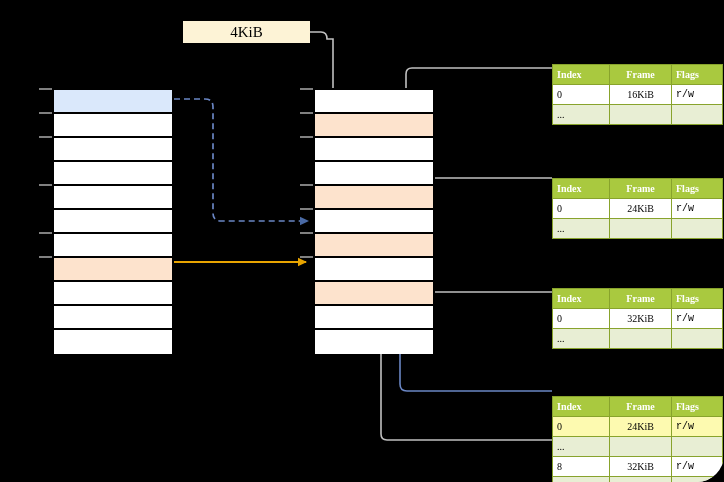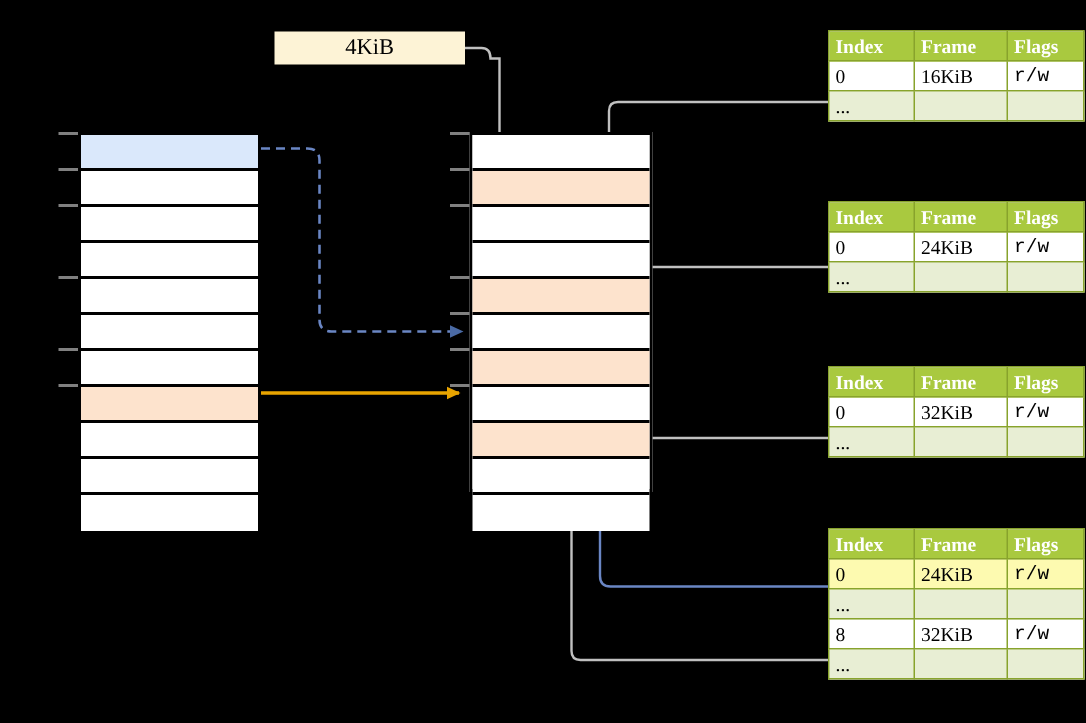--- a/index.html
+++ b/index.html
@@ -58,41 +58,42 @@
     line-height: 22px;
     text-align: center;
     white-space: nowrap;
   }
 
   
   .ptable {
     position: absolute;
     border-collapse: collapse;
     border: 1px solid #88a32c;
-    font-size: 13px;
+    font-size: 10px;
     background: #ffffff;
+    margin-top: 44px;
   }
   .ptable th, .ptable td {
     border: 1px solid #88a32c;
     padding: 1px 4px;
     text-align: left;
     height: 20px;
     box-sizing: border-box;
     white-space: nowrap;
   }
   .ptable th {
     background: #a9c93f;
     color: #ffffff;
     font-weight: bold;
   }
   .ptable td.c-idx { width: 57px; }
-  .ptable td.c-frm { width: 62px; }
+  .ptable td.c-frm { width: 62px; text-align: center; }
   .ptable td.c-flg { width: 51px; font-family: Liberation Mono, monospace; }
   .ptable th.c-idx { width: 57px; }
-  .ptable th.c-frm { width: 62px; }
+  .ptable th.c-frm { width: 62px; text-align: center; }
   .ptable th.c-flg { width: 51px; }
   .ptable tr.alt td { background: #e8eed4; }
   .ptable tr.hl td { background: #fdfab0; }
 </style>
 </head>
 <body>
 
 <div id="stage">
 
   <svg class="wires" viewBox="0 0 724 482" xmlns="http://www.w3.org/2000/svg">

